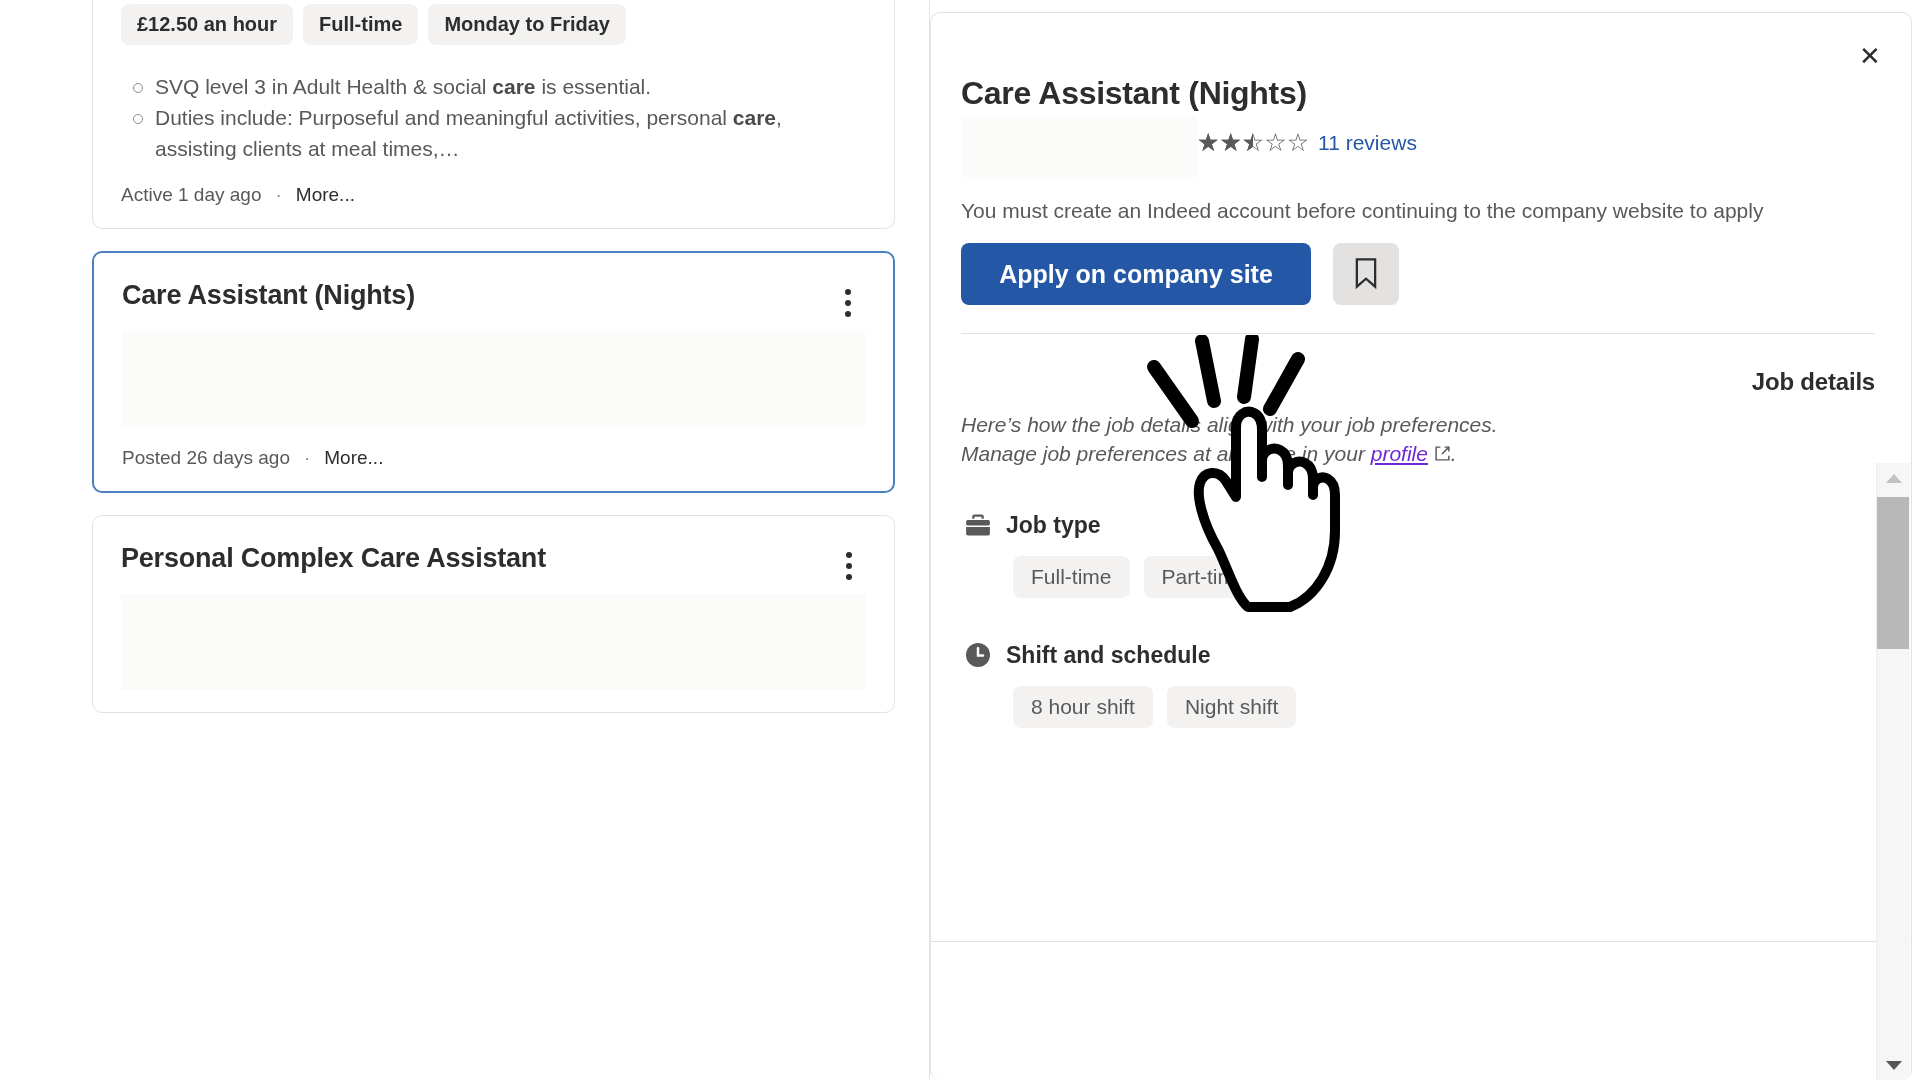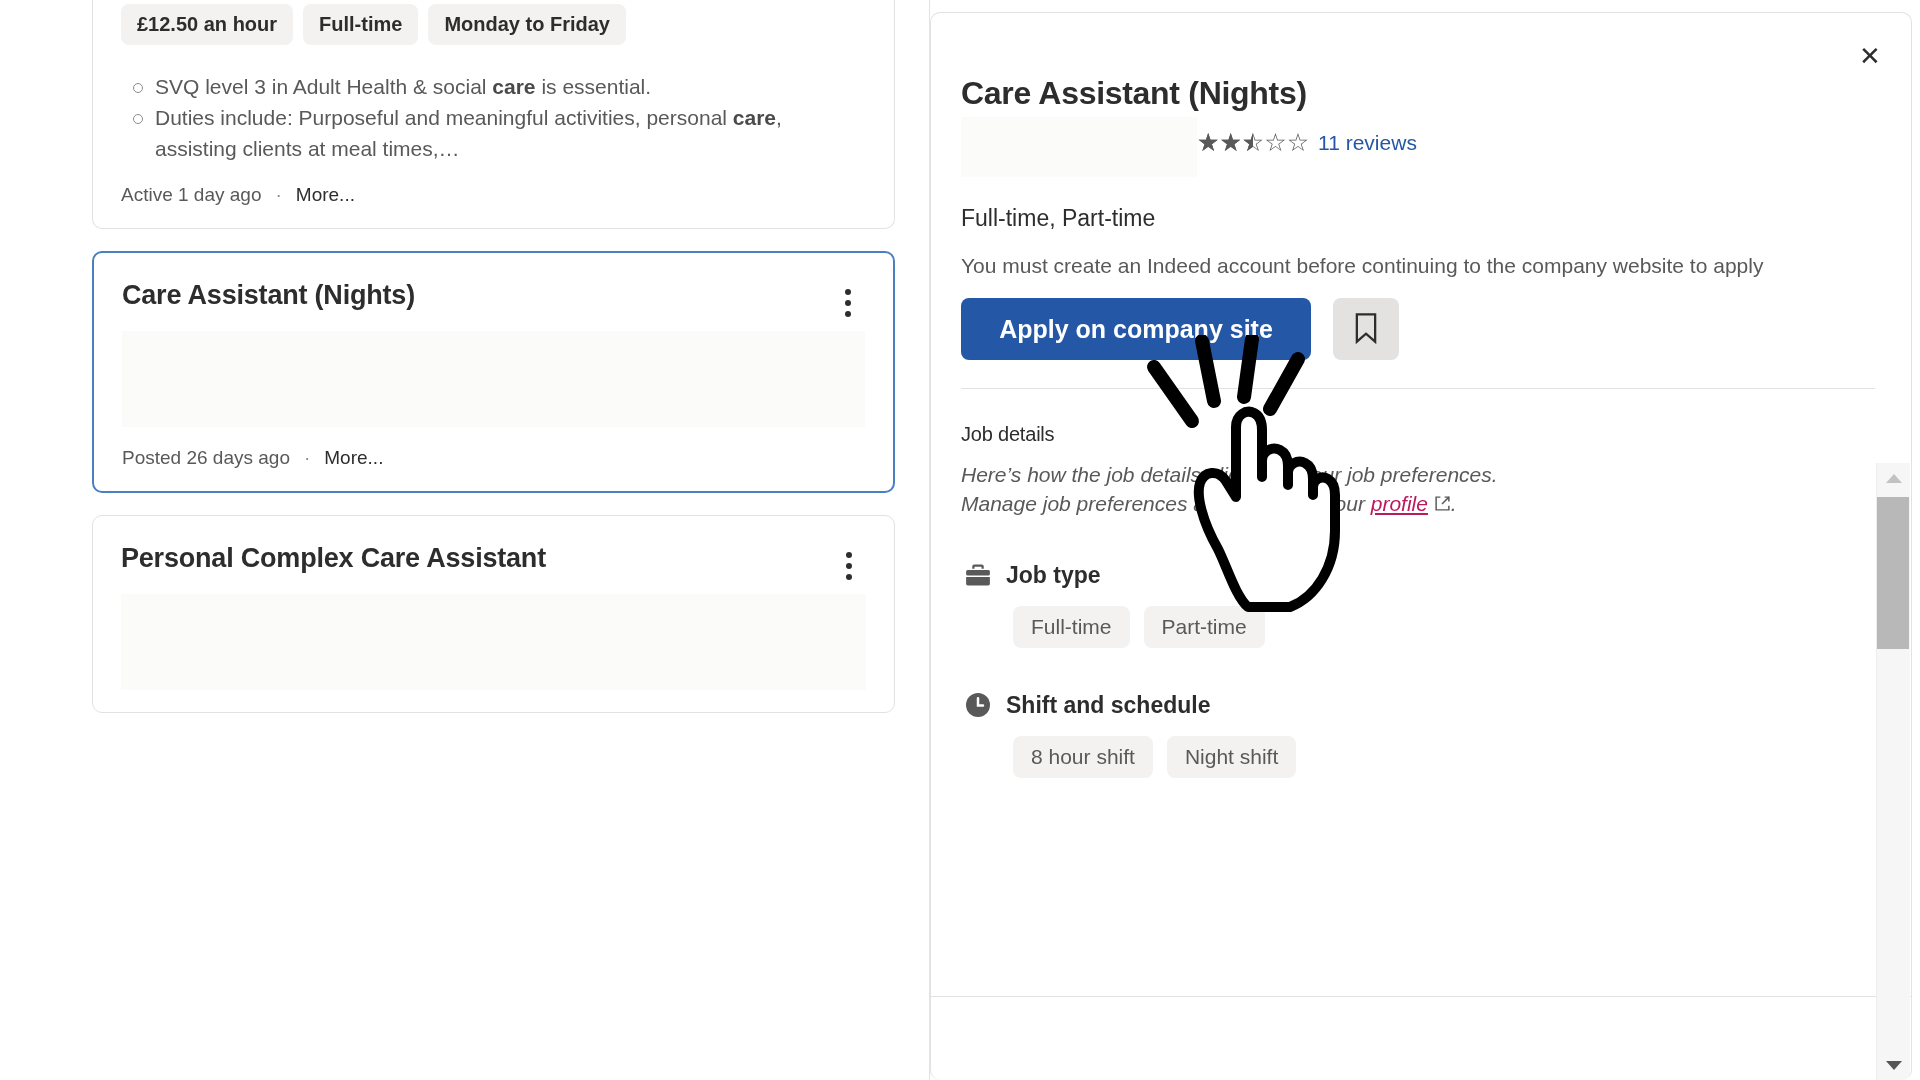--- a/index.html
+++ b/index.html
@@ -274,34 +274,35 @@
     margin: 28px 0 0 0;
   }
 
   .detail-body {
     position: relative;
     padding: 34px 36px 0 30px;
     height: 620px;
     overflow: hidden;
   }
   .section-title {
-    font-size: 20px;
-    font-weight: 400;
+    font-size: 24px;
+    font-weight: 700;
     color: #2d2d2d;
     letter-spacing: -0.2px;
+    text-align: right;
   }
   .section-sub {
     margin-top: 14px;
     font-size: 21px;
     line-height: 29px;
     color: #595959;
     font-style: italic;
   }
   .section-sub .link {
-    color: #be185d;
+    color: #6d28d9;
     text-decoration: underline;
     cursor: pointer;
   }
 
   .detail-group { margin-top: 40px; }
   .group-head {
     display: flex;
     align-items: center;
     gap: 11px;
   }
@@ -449,21 +450,20 @@
         <div class="rating-row">
           <span class="stars">
             <span class="bg">☆☆☆☆☆</span>
             <span class="fg" id="star-fill" style="width: 50%;">★★★★★</span>
           </span>
           <span class="reviews-link">11 reviews</span>
         </div>
 
         <div class="logo-ph"></div>
 
-        <div class="jobtype-line">Full-time, Part-time</div>
 
         <div class="apply-note">You must create an Indeed account before continuing to the company website to apply</div>
 
         <div class="apply-row">
           <button class="apply-btn">Apply on company site</button>
           <button class="save-btn">
             <span>
               <svg width="28" height="32" viewBox="0 0 24 28" fill="none" stroke="#2d2d2d" stroke-width="2">
                 <path d="M4 2 h16 v24 l-8 -7 l-8 7 z"></path>
               </svg>

